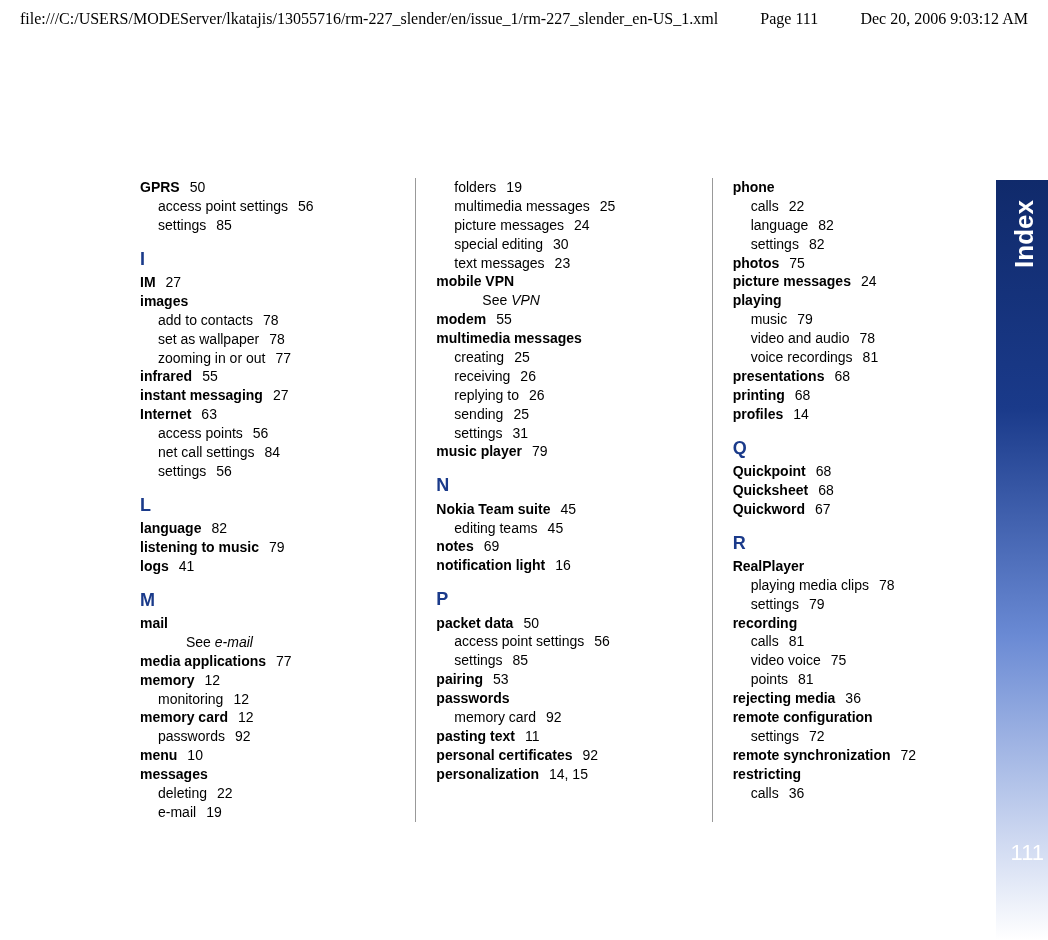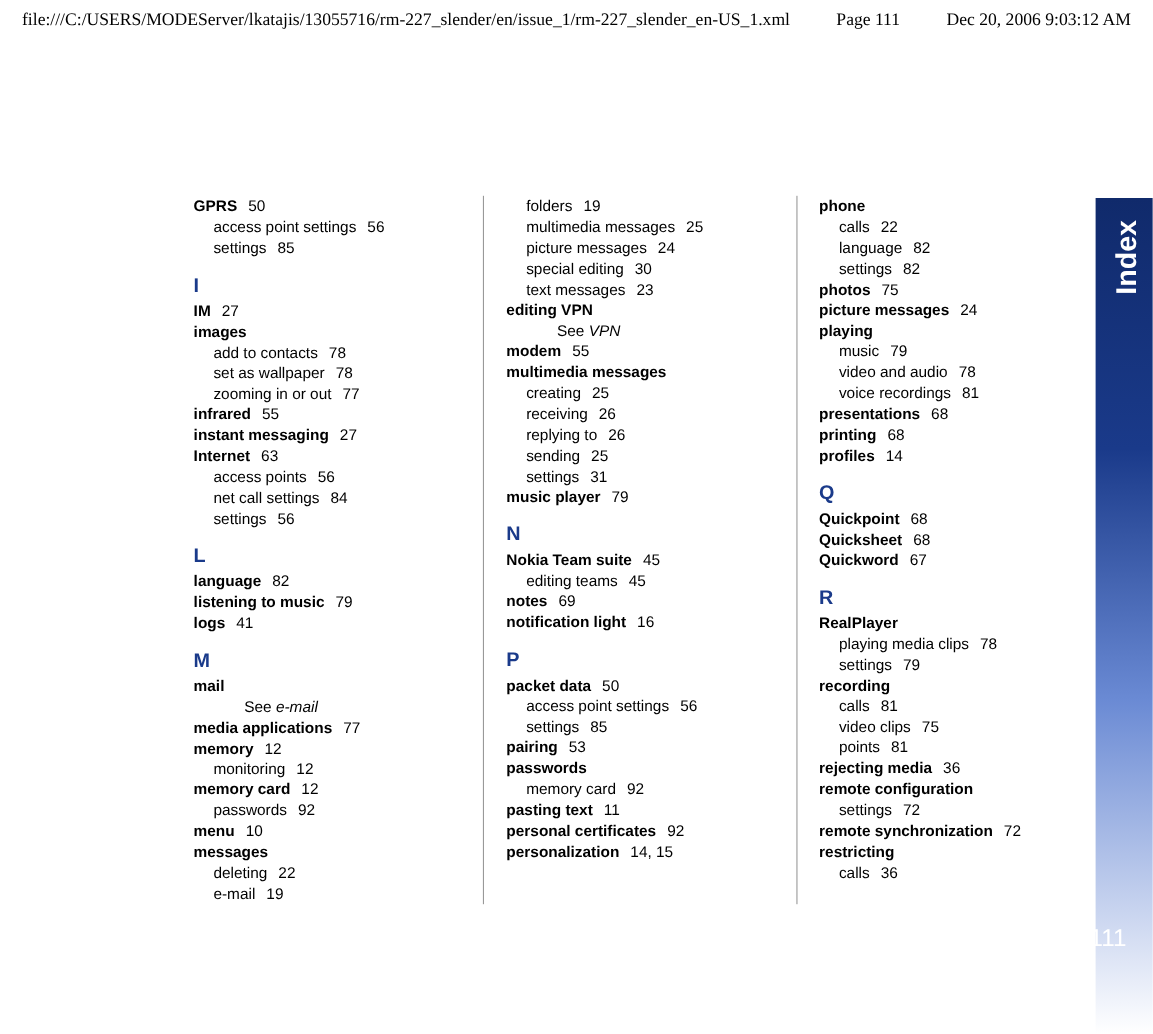--- a/index.html
+++ b/index.html
@@ -16,21 +16,20 @@
     padding: 10px 20px;
     font-size: 16px;
     font-family: "Times New Roman", serif;
     text-align: center;
   }
   .page-body {
     padding: 140px 40px 0 120px;
     display: flex;
     gap: 0;
     position: relative;
-    margin-left: 36px;
   }
   .column {
     flex: 1;
     padding: 0 20px;
     font-size: 14px;
     line-height: 1.35;
   }
   .column + .column {
     border-left: 1px solid #999;
   }
@@ -75,21 +74,21 @@
     top: 200px;
     color: #fff;
     font-weight: bold;
     font-size: 26px;
     writing-mode: vertical-rl;
     transform: rotate(180deg);
     font-family: Arial, sans-serif;
   }
   .page-num {
     position: absolute;
-    right: 24px;
+    right: 4px;
     top: 840px;
     color: #fff;
     font-size: 22px;
     font-family: Arial, sans-serif;
   }
 </style>
 </head>
 <body>
 
 <div class="header">
@@ -140,21 +139,21 @@
     <span class="sub"><span>deleting</span><span class="pg">22</span></span>
     <span class="sub"><span>e-mail</span><span class="pg">19</span></span>
   </div>
 
   <div class="column">
     <span class="sub"><span>folders</span><span class="pg">19</span></span>
     <span class="sub"><span>multimedia messages</span><span class="pg">25</span></span>
     <span class="sub"><span>picture messages</span><span class="pg">24</span></span>
     <span class="sub"><span>special editing</span><span class="pg">30</span></span>
     <span class="sub"><span>text messages</span><span class="pg">23</span></span>
-    <div><span class="entry">editing VPN</span></div>
+    <div><span class="entry">mobile VPN</span></div>
     <div class="see"><span>See </span><span class="see-word">VPN</span></div>
     <div><span class="entry">modem</span><span class="pg">55</span></div>
     <div><span class="entry">multimedia messages</span></div>
     <span class="sub"><span>creating</span><span class="pg">25</span></span>
     <span class="sub"><span>receiving</span><span class="pg">26</span></span>
     <span class="sub"><span>replying to</span><span class="pg">26</span></span>
     <span class="sub"><span>sending</span><span class="pg">25</span></span>
     <span class="sub"><span>settings</span><span class="pg">31</span></span>
     <div><span class="entry">music player</span><span class="pg">79</span></div>
 
@@ -195,21 +194,21 @@
     <div><span class="entry">Quickpoint</span><span class="pg">68</span></div>
     <div><span class="entry">Quicksheet</span><span class="pg">68</span></div>
     <div><span class="entry">Quickword</span><span class="pg">67</span></div>
 
     <div class="letter-head">R</div>
     <div><span class="entry">RealPlayer</span></div>
     <span class="sub"><span>playing media clips</span><span class="pg">78</span></span>
     <span class="sub"><span>settings</span><span class="pg">79</span></span>
     <div><span class="entry">recording</span></div>
     <span class="sub"><span>calls</span><span class="pg">81</span></span>
-    <span class="sub"><span>video clips</span><span class="pg">75</span></span>
+    <span class="sub"><span>video voice</span><span class="pg">75</span></span>
     <span class="sub"><span>points</span><span class="pg">81</span></span>
     <div><span class="entry">rejecting media</span><span class="pg">36</span></div>
     <div><span class="entry">remote configuration</span></div>
     <span class="sub"><span>settings</span><span class="pg">72</span></span>
     <div><span class="entry">remote synchronization</span><span class="pg">72</span></div>
     <div><span class="entry">restricting</span></div>
     <span class="sub"><span>calls</span><span class="pg">36</span></span>
   </div>
 
 </div>

